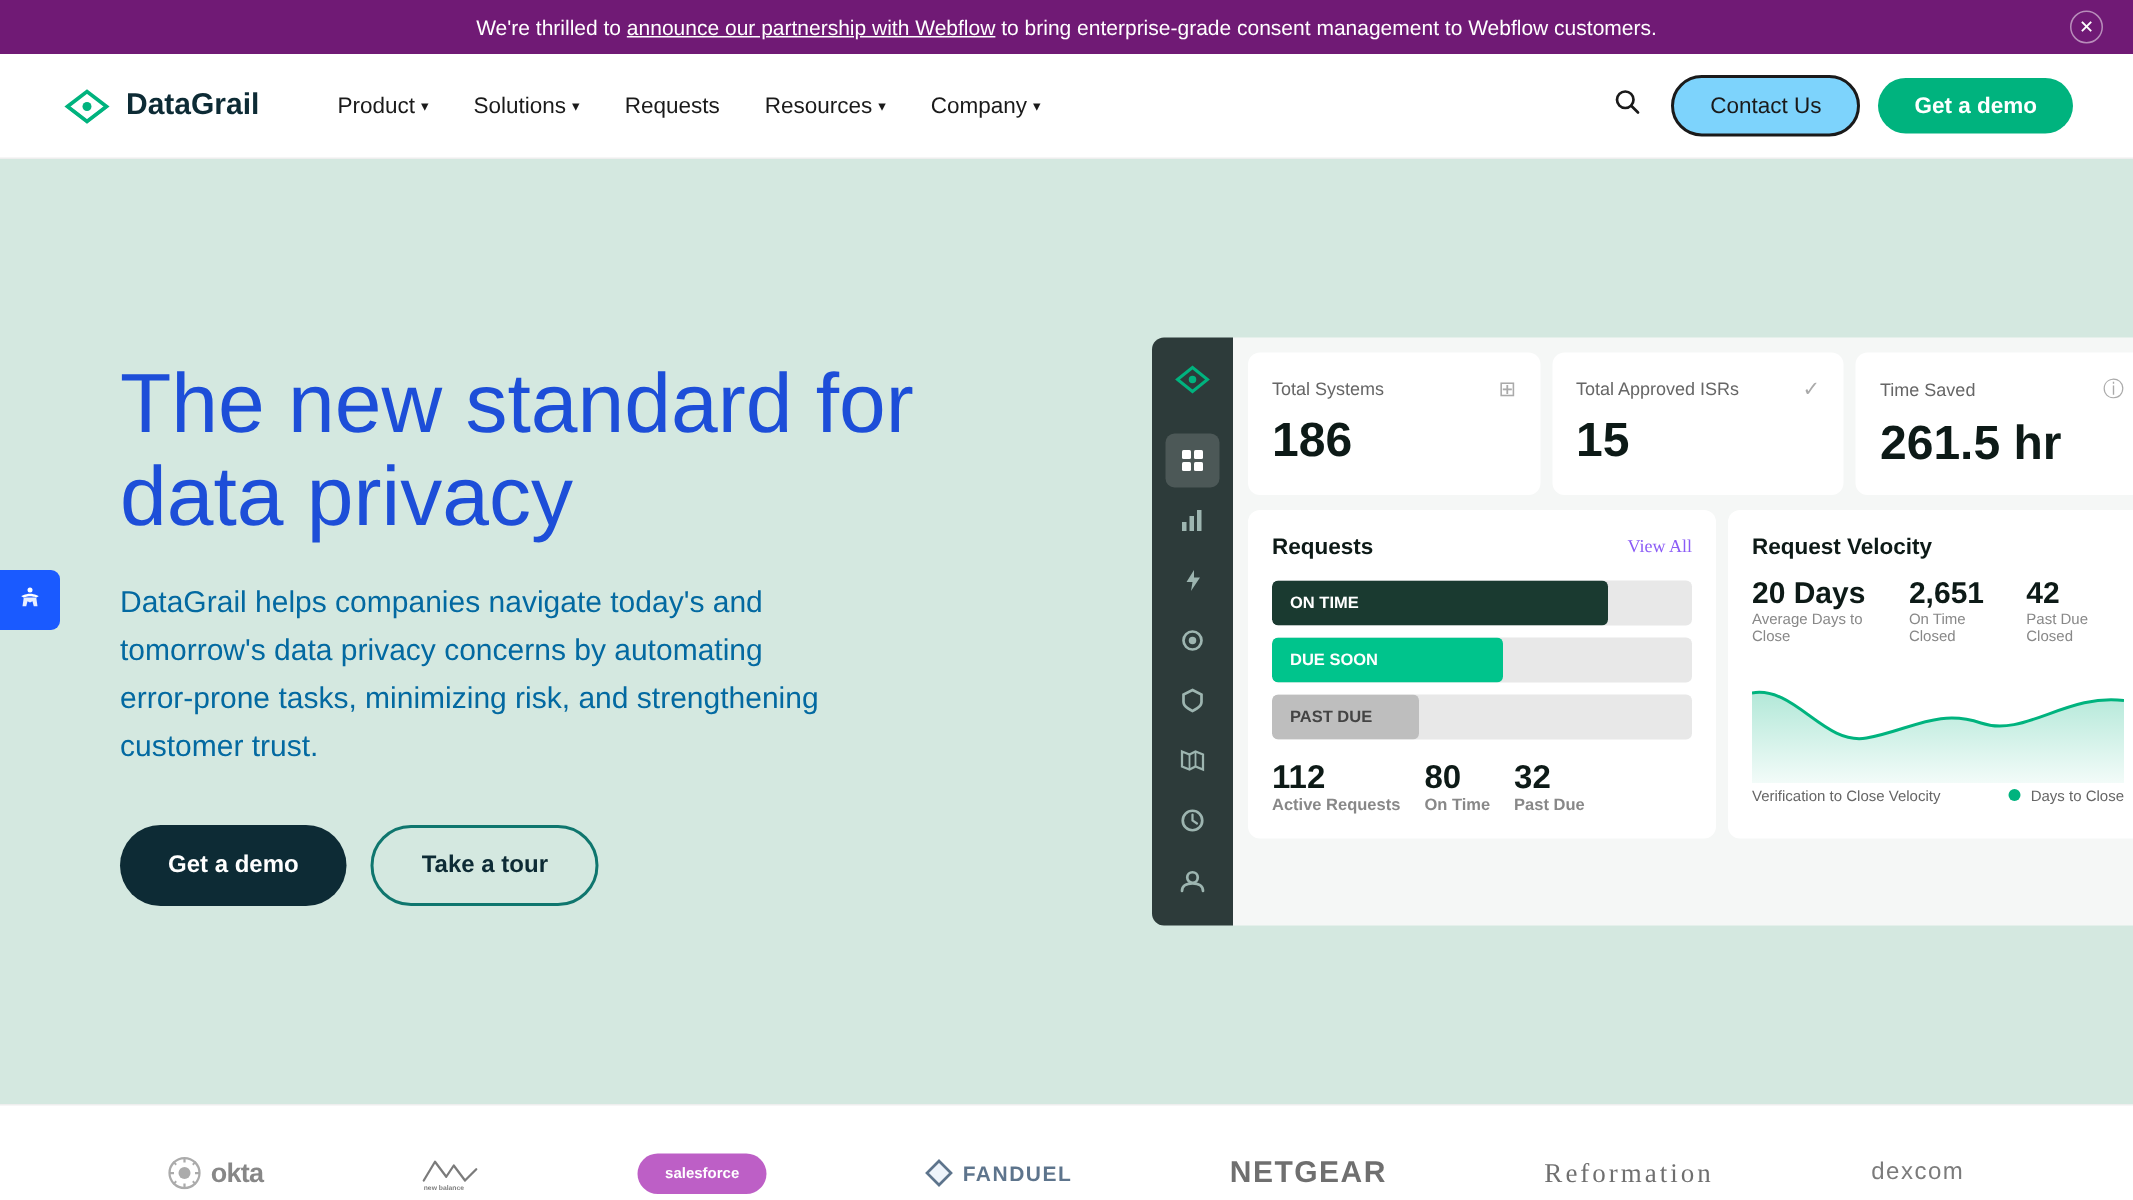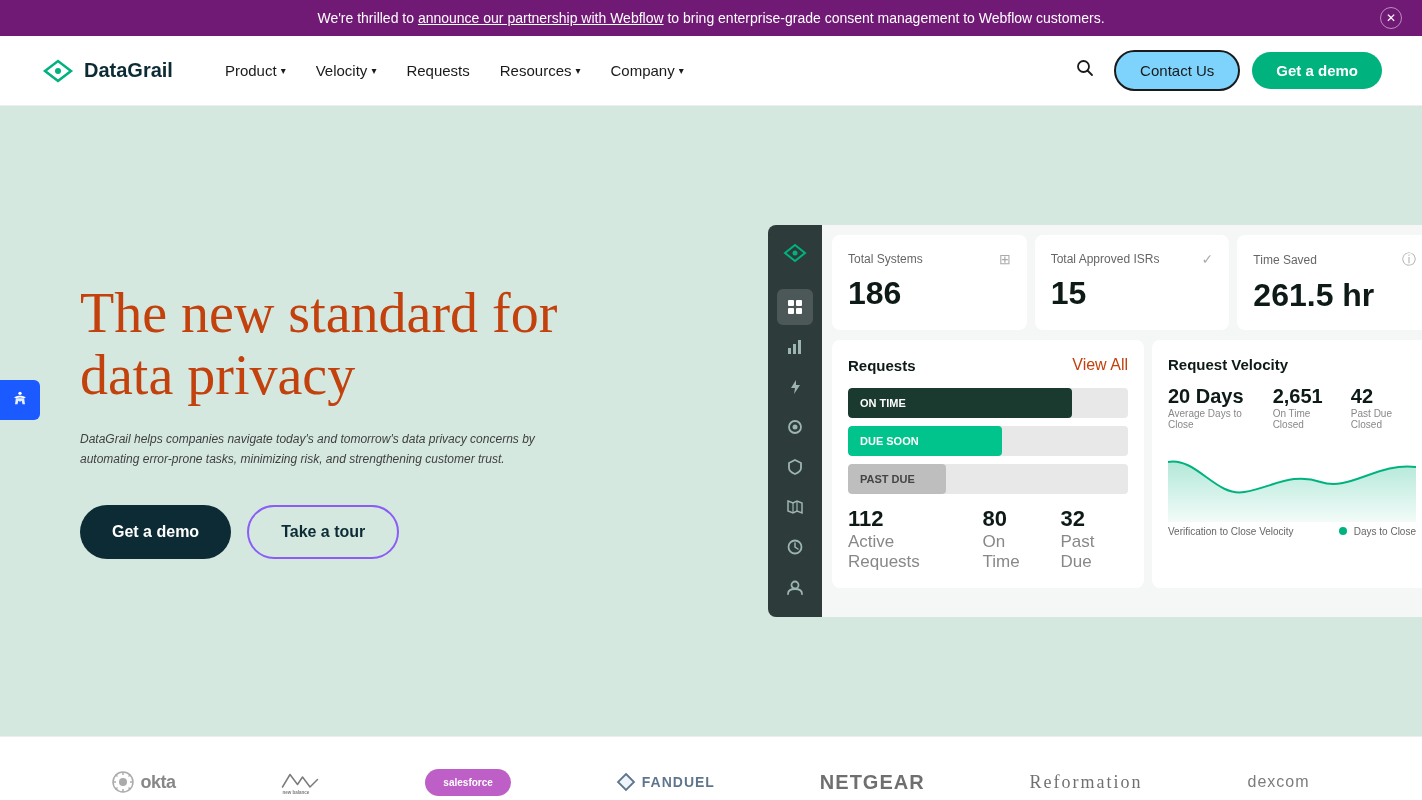--- a/index.html
+++ b/index.html
@@ -121,51 +121,50 @@
       position: relative;
       overflow: hidden;
     }
     .hero-content {
       max-width: 580px;
       flex-shrink: 0;
     }
     .hero-title {
       font-size: 56px;
       font-weight: 400;
-      color: #c2410c;
+      color: #1d4ed8;
       line-height: 1.1;
       margin-bottom: 24px;
-      font-family: Liberation Serif, serif;
+      font-family: Liberation Sans, sans-serif;
     }
     .hero-description {
-      font-size: 12px;
-      color: #404040;
+      font-size: 20px;
+      color: #0369a1;
       line-height: 1.6;
       margin-bottom: 36px;
       max-width: 480px;
-      font-style: italic;
     }
     .hero-buttons {
       display: flex;
       gap: 16px;
     }
     .btn-hero-primary {
       background: #0d2b35;
       color: #fff;
       border: none;
       padding: 16px 32px;
       border-radius: 40px;
       font-size: 16px;
       font-weight: 600;
       cursor: pointer;
     }
     .btn-hero-outline {
       background: transparent;
       color: #0d2b35;
-      border: 2px solid #8b5cf6;
+      border: 2px solid #0f766e;
       padding: 16px 32px;
       border-radius: 40px;
       font-size: 16px;
       font-weight: 600;
       cursor: pointer;
     }
 
     
     .dashboard-wrapper {
       position: absolute;
@@ -250,21 +249,21 @@
       padding: 16px;
       flex: 1;
     }
     .requests-header {
       display: flex;
       justify-content: space-between;
       align-items: center;
       margin-bottom: 14px;
     }
     .requests-title { font-size: 15px; font-weight: 600; color: #0d1a17; }
-    .view-all-link { font-size: 16px; color: #c2410c; text-decoration: none; }
+    .view-all-link { font-size: 12px; color: #8b5cf6; text-decoration: none; font-family: Liberation Serif, serif; }
 
     .request-bar-container {
       margin-bottom: 8px;
     }
     .request-bar-bg {
       background: #e8e8e8;
       border-radius: 4px;
       height: 30px;
       position: relative;
       overflow: hidden;
@@ -282,21 +281,21 @@
     .bar-on-time { background: #1a3a30; width: 80%; }
     .bar-due-soon { background: #00c48c; width: 55%; }
 
     .requests-stats {
       display: flex;
       gap: 16px;
       margin-top: 12px;
     }
     .stat-item { text-align: left; }
     .stat-number { font-size: 22px; font-weight: 700; color: #0d1a17; }
-    .stat-label { font-size: 17px; color: #888; }
+    .stat-label { font-size: 11px; color: #888; font-weight: bold; }
 
     .velocity-card {
       background: #fff;
       border-radius: 8px;
       padding: 16px;
       width: 280px;
       flex-shrink: 0;
     }
     .velocity-title { font-size: 15px; font-weight: 600; color: #0d1a17; margin-bottom: 12px; }
     .velocity-stats {
@@ -379,21 +378,21 @@
       <circle cx="18" cy="14" r="3" fill="#00b37e"></circle>
     </svg>
     <span>DataGrail</span>
   </a>
   <div class="nav-links">
     <a class="nav-link" href="#">
       <span>Product</span>
       <span class="chevron">▾</span>
     </a>
     <a class="nav-link" href="#">
-      <span>Velocity</span>
+      <span>Solutions</span>
       <span class="chevron">▾</span>
     </a>
     <a class="nav-link" href="#">
       <span>Requests</span>
     </a>
     <a class="nav-link" href="#">
       <span>Resources</span>
       <span class="chevron">▾</span>
     </a>
     <a class="nav-link" href="#">

